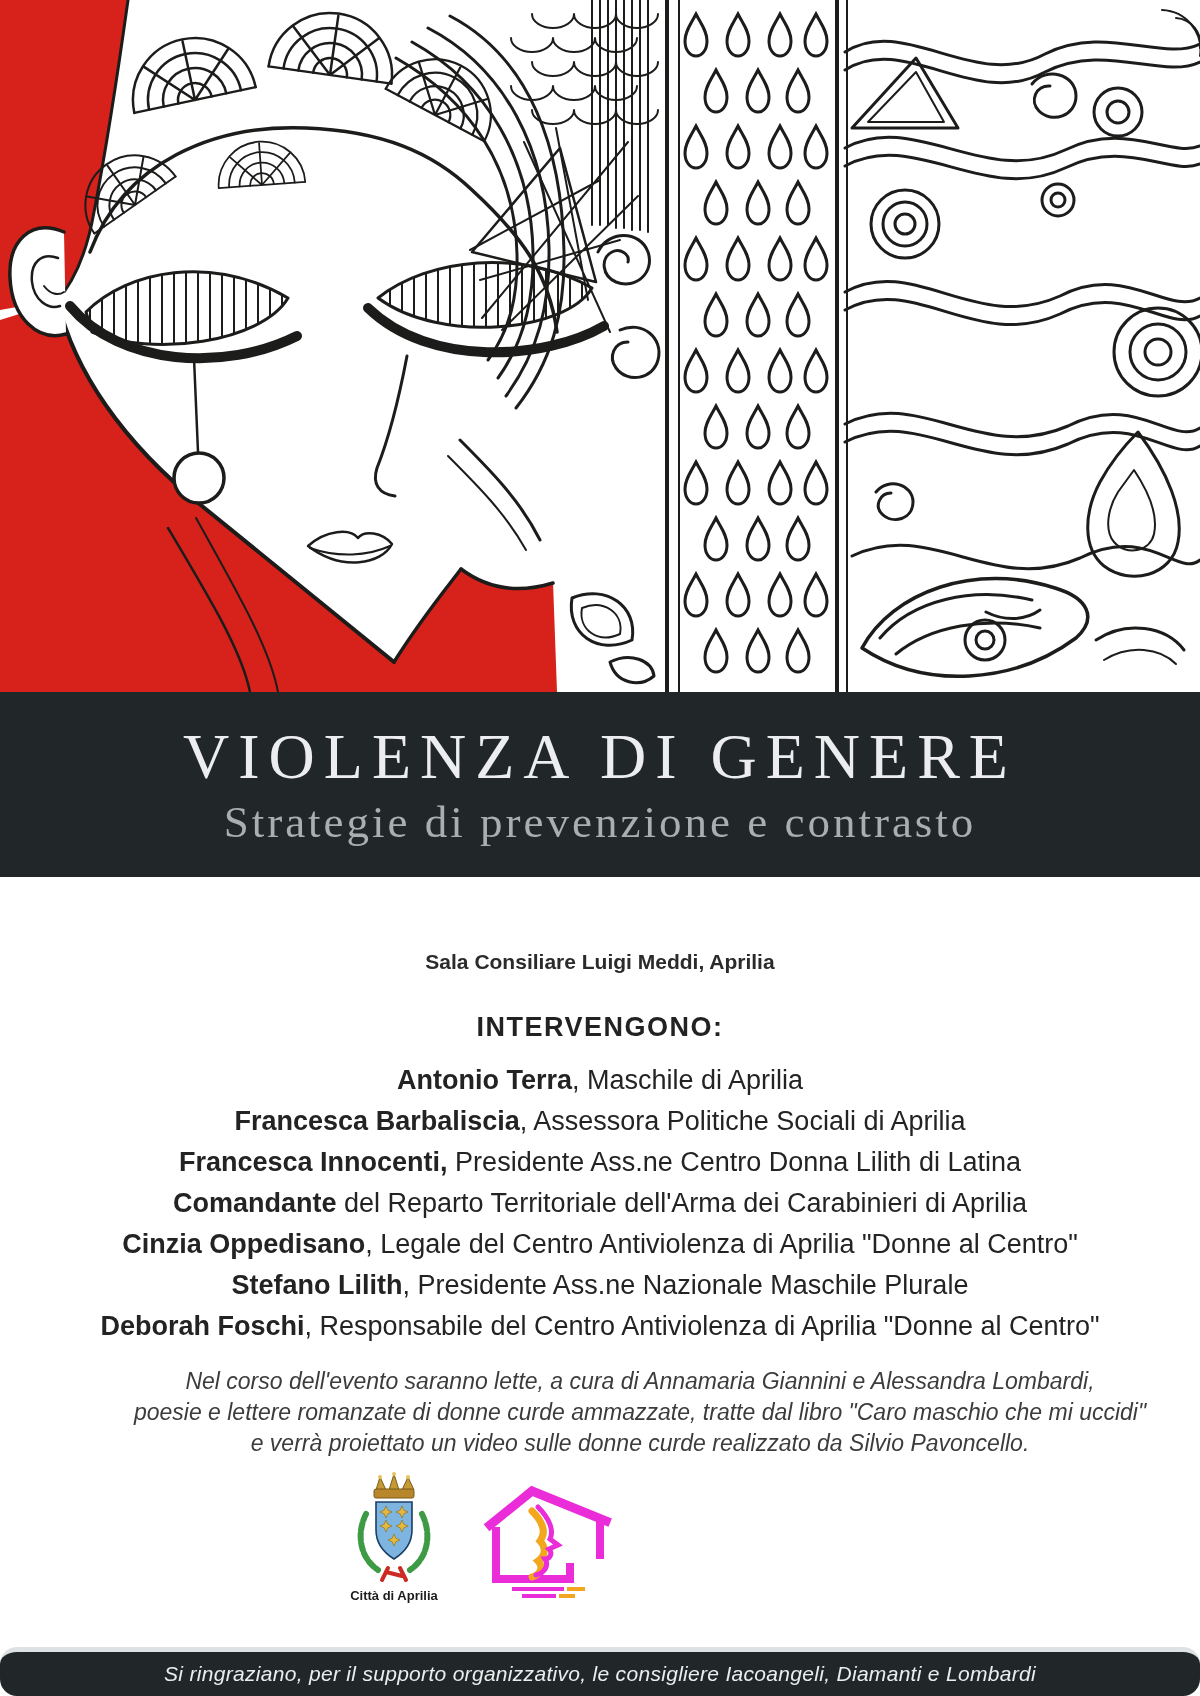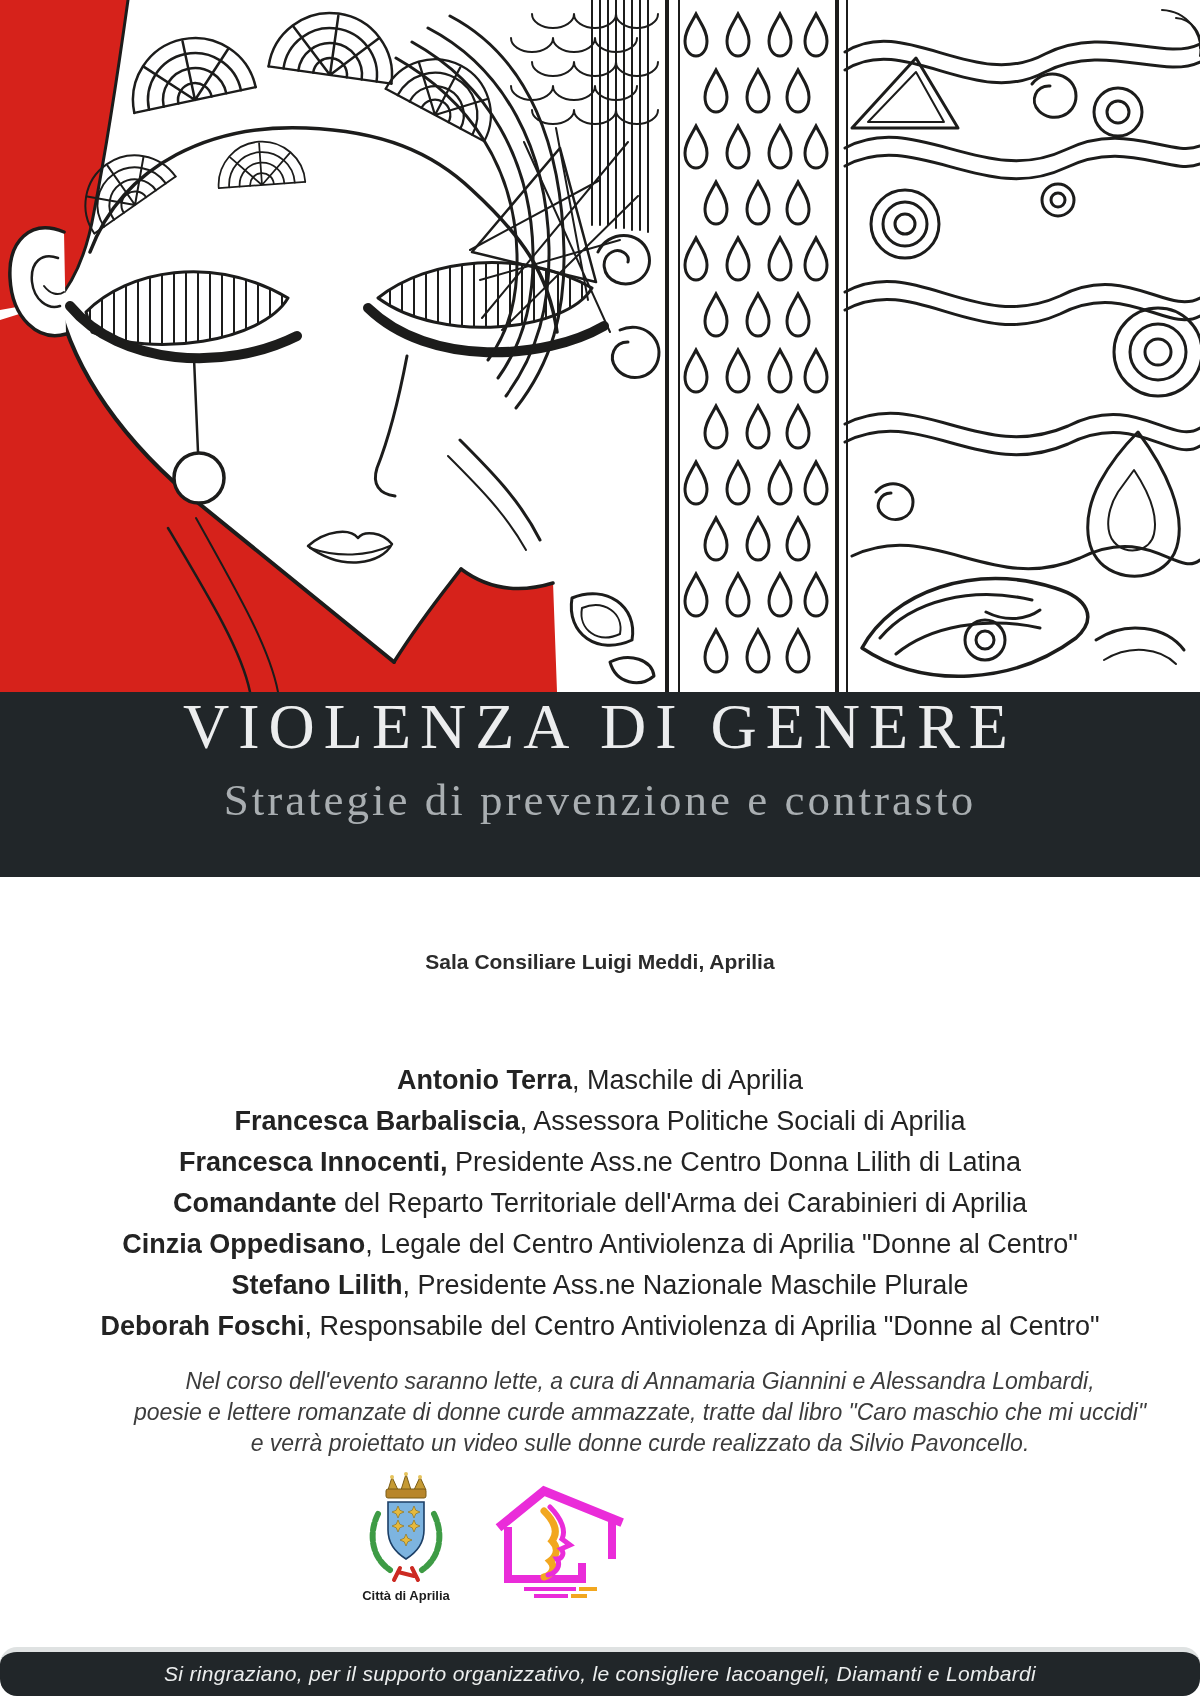--- a/index.html
+++ b/index.html
@@ -1,33 +1,33 @@
 <!DOCTYPE html>
 <html><head>
 <meta charset="utf-8">
 <style>
   html,body{margin:0;padding:0;background:#ffffff;}
   .poster{position:relative;width:1200px;height:1696px;margin:0 auto;background:#ffffff;overflow:hidden;
           font-family:"Liberation Sans",sans-serif;color:#1f1f1f;}
   .artwork{position:absolute;top:0;left:0;width:1200px;height:692px;}
   
   .banner{position:absolute;top:692px;left:0;width:1200px;height:185px;background:#212629;text-align:center;}
-  .banner-title{font-family:"Liberation Serif",serif;font-weight:400;font-size:64px;
+  .banner-title{margin-top:30px;font-family:"Liberation Serif",serif;font-weight:400;font-size:64px;
                 letter-spacing:9px;color:#ecedee;line-height:70px;white-space:nowrap;}
-  .banner-subtitle{margin-top:12px;font-family:"Liberation Serif",serif;font-weight:400;font-size:45px;
+  .banner-subtitle{margin-top:4px;font-family:"Liberation Serif",serif;font-weight:400;font-size:45px;
                 letter-spacing:3px;color:#a9aeb1;line-height:52px;white-space:nowrap;}
   .abs{position:absolute;left:0;width:1200px;text-align:center;}
   .date-line{top:908px;font-size:30px;font-weight:700;letter-spacing:0.5px;color:#222;}
   .venue-line{top:950px;font-size:21px;font-weight:700;color:#2b2b2b;}
   .heading-line{top:1012px;font-size:27px;font-weight:700;letter-spacing:1.5px;color:#222;}
   .speakers{top:1060px;font-size:27px;line-height:41px;color:#232323;}
   .speakers strong{font-weight:700;}
   .note{top:1366px;font-size:23px;line-height:31px;font-style:italic;font-weight:500;color:#3c3c3c;padding-left:40px;}
   .logos-row{position:absolute;top:1472px;left:0;width:968px;display:flex;justify-content:center;
-             align-items:flex-end;gap:30px;margin-left:12px;}
+             align-items:flex-end;gap:30px;}
   .logo-col{display:flex;flex-direction:column;align-items:center;}
   .logo-caption{margin-top:2px;font-size:13px;font-weight:700;color:#1c1c1c;}
   .dedication{top:1598px;font-size:28px;font-weight:700;font-style:italic;color:#242424;}
   .footer-bar{position:absolute;left:0;bottom:0;width:1200px;height:44px;background:#212629;
               border-top:5px solid #dfe2e2;display:flex;align-items:center;justify-content:center;border-radius:17px;}
   .footer-text{font-size:21px;font-style:italic;color:#eceeee;letter-spacing:0.3px;}
   svg .ln{fill:none;stroke:#1c1c1b;stroke-width:3;stroke-linecap:round;stroke-linejoin:round;}
   svg .thin{stroke-width:2;}
   svg .thick{stroke-width:4;}
 </style>
@@ -210,20 +210,21 @@
       <path class="thin" d="M1104,660 C1130,644 1160,648 1176,664"></path>
     </g>
   </svg>
 
   <div class="banner">
     <div class="banner-title">VIOLENZA DI GENERE</div>
     <div class="banner-subtitle">Strategie di prevenzione e contrasto</div>
   </div>
 
   <div class="abs venue-line">Sala Consiliare Luigi Meddi, Aprilia</div>
+  <div class="abs heading-line">INTERVENGONO:</div>
 
   <div class="abs speakers">
     <div><strong>Antonio Terra</strong><span>, Maschile di Aprilia</span></div>
     <div><strong>Francesca Barbaliscia</strong><span>, Assessora Politiche Sociali di Aprilia</span></div>
     <div><strong>Francesca Innocenti,</strong><span> Presidente Ass.ne Centro Donna Lilith di Latina</span></div>
     <div><strong>Comandante</strong><span> del Reparto Territoriale dell'Arma dei Carabinieri di Aprilia</span></div>
     <div><strong>Cinzia Oppedisano</strong><span>, Legale del Centro Antiviolenza di Aprilia "Donne al Centro"</span></div>
     <div><strong>Stefano Lilith</strong><span>, Presidente Ass.ne Nazionale Maschile Plurale</span></div>
     <div><strong>Deborah Foschi</strong><span>, Responsabile del Centro Antiviolenza di Aprilia "Donne al Centro"</span></div>
   </div>

